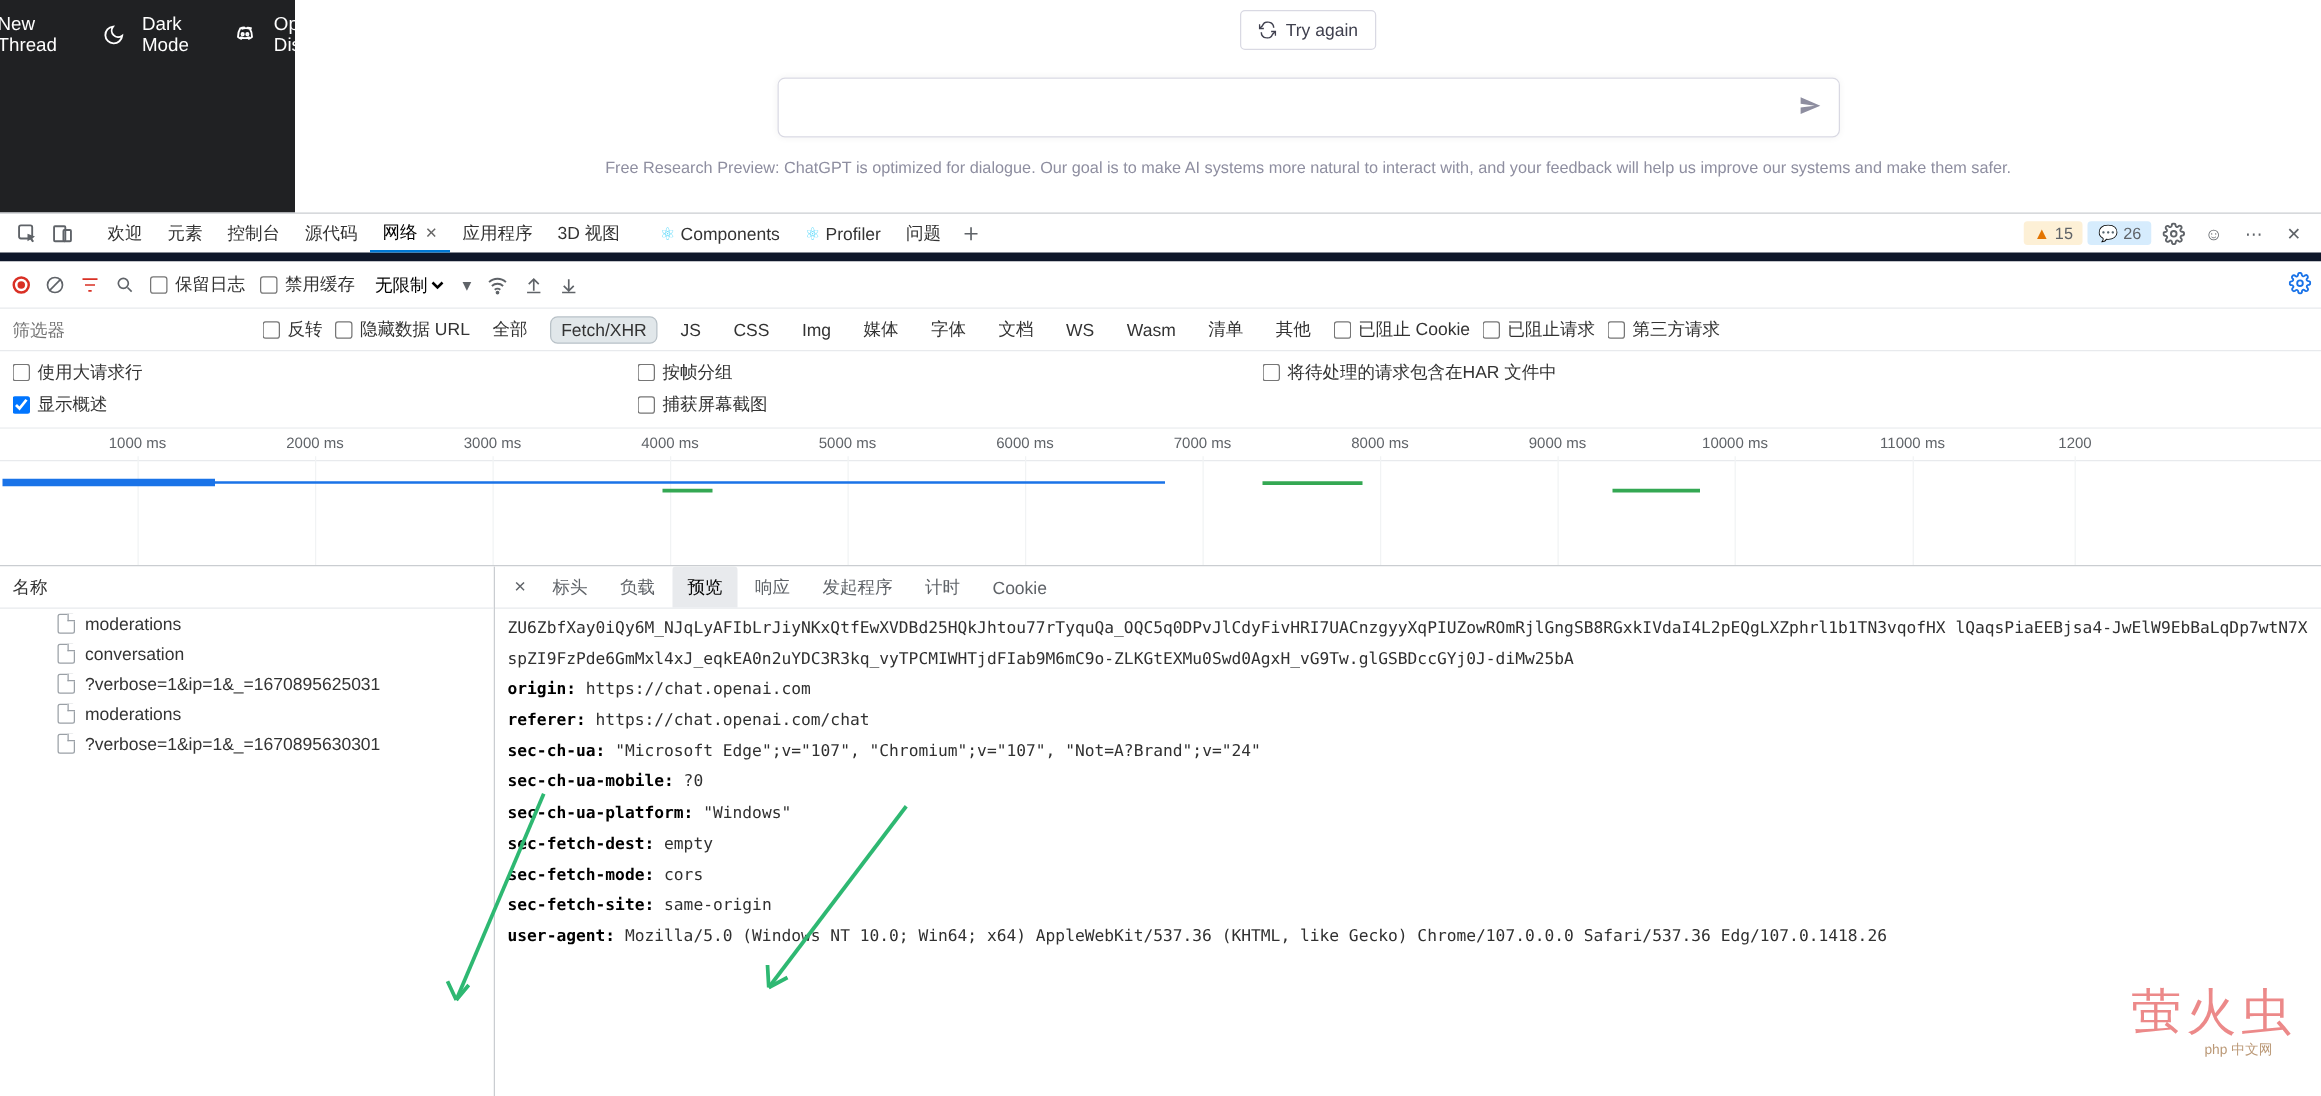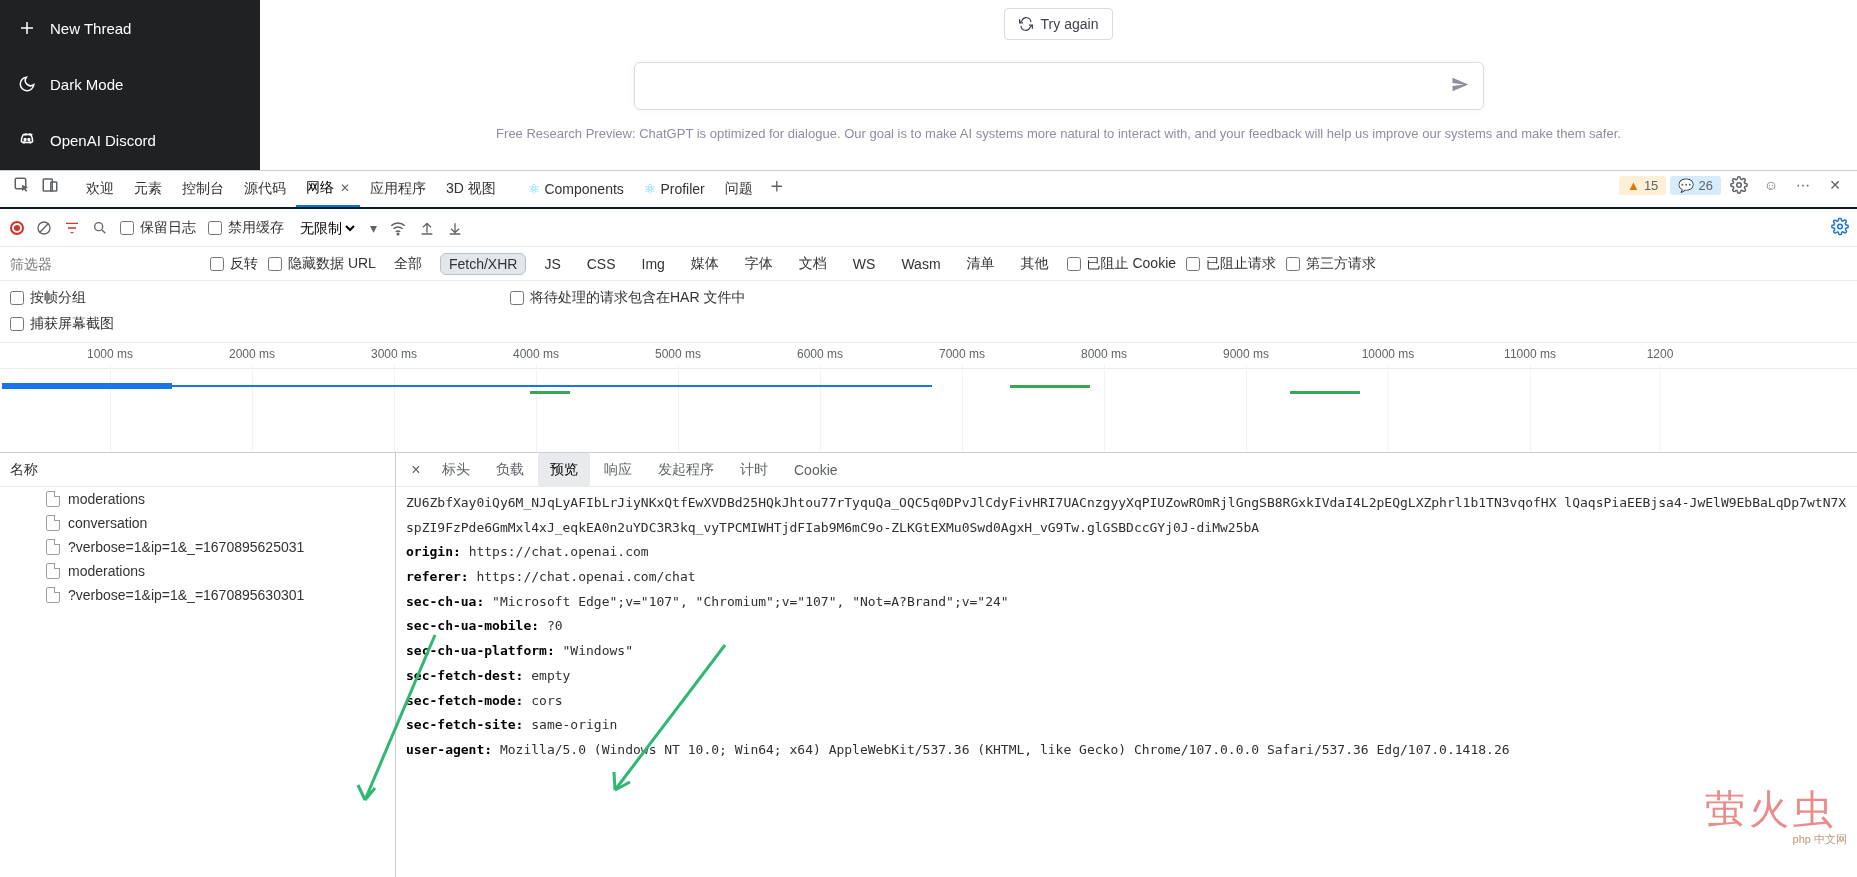--- a/index.html
+++ b/index.html
@@ -1,28 +1,28 @@
 <!DOCTYPE html>
 <html><head>
 <meta charset="utf-8">
 <style>
 * { margin: 0; padding: 0; box-sizing: border-box; }
 body { font-family: -apple-system, "Segoe UI", Arial, sans-serif; font-size: 14px; color: #333; background: #fff; width: 1857px; height: 877px; overflow: hidden; position: relative; }
 .top-app { display: flex; height: 170px; }
-.sidebar { width: 260px; background: #202123; color: #fff; display: flex; flex-direction: column; }
+.sidebar { width: 236px; background: #202123; color: #fff; display: flex; flex-direction: row; justify-content: center; }
 .sidebar-item { display: flex; align-items: center; gap: 14px; padding: 0 18px; height: 56px; cursor: pointer; font-size: 15px; }
 .sidebar-item.new-thread { border-bottom: 0; }
 .sidebar-item svg, .sidebar-item .ic { width: 18px; height: 18px; stroke: #fff; fill: none; stroke-width: 2; flex-shrink: 0; }
 .chat-area { flex: 1; display: flex; flex-direction: column; align-items: center; background: #fff; padding-top: 8px; }
 .try-again { border: 1px solid #d9d9e3; border-radius: 4px; padding: 7px 14px; font-size: 14px; color: #40414f; display: flex; align-items: center; gap: 8px; cursor: pointer; background: #fff; }
 .chat-input { margin-top: 22px; width: 850px; height: 48px; border: 1px solid #d9d9e3; border-radius: 6px; position: relative; box-shadow: 0 0 6px rgba(0,0,0,.05); }
 .chat-input .send { position: absolute; right: 14px; top: 50%; transform: translateY(-50%); color: #8e8ea0; }
 .preview-text { margin-top: 16px; font-size: 13px; color: #8e8ea0; text-align: center; max-width: 1400px; }
 .devtools { position: absolute; top: 170px; left: 0; right: 0; bottom: 0; border-top: 1px solid #cacdd1; display: flex; flex-direction: column; }
-.tab-strip { display: flex; align-items: flex-start; height: 38px; border-bottom: 2px solid #0f172a; padding: 0 8px; gap: 0; font-size: 14px; color: #333; }
+.tab-strip { display: flex; align-items: center; height: 38px; border-bottom: 7px solid #0f172a; padding: 0 8px; gap: 0; font-size: 14px; color: #333; }
 .tab-strip .sp { width: 12px; }
 .tab-strip .tab { padding: 0 10px; height: 100%; display: flex; align-items: center; cursor: pointer; position: relative; white-space: nowrap; }
 .tab-strip .tab.active { border-bottom: 2px solid #0078d4; color: #000; }
 .tab-strip .tab .close { margin-left: 6px; font-size: 12px; color: #666; }
 .tab-strip .iconbtn { width: 28px; height: 28px; display: flex; align-items: center; justify-content: center; cursor: pointer; color: #5f6368; }
 .tab-strip .right { margin-left: auto; display: flex; align-items: center; gap: 4px; }
 .badge { padding: 2px 8px; border-radius: 3px; font-size: 13px; display: flex; align-items: center; gap: 4px; }
 .badge.warn { background: #fdf0d6; color: #5f6368; }
 .badge.info { background: #d6ecfd; color: #5f6368; }
 .toolbar2 { display: flex; align-items: center; height: 38px; border-bottom: 1px solid #e8eaed; padding: 0 10px; gap: 12px; font-size: 14px; color: #333; }
@@ -59,21 +59,21 @@
 .detail-tabs { height: 34px; border-bottom: 1px solid #e8eaed; display: flex; align-items: center; padding: 0 8px; gap: 2px; font-size: 14px; }
 .detail-tabs .close { width: 24px; text-align: center; cursor: pointer; color: #5f6368; font-size: 16px; }
 .detail-tabs .dtab { padding: 0 12px; height: 100%; display: flex; align-items: center; cursor: pointer; color: #5f6368; }
 .detail-tabs .dtab.active { background: #e8eaed; color: #000; border-radius: 3px 3px 0 0; }
 .detail-body { flex: 1; overflow: auto; padding: 4px 10px; font-family: Consolas, Menlo, monospace; font-size: 13px; line-height: 1.9; color: #303030; }
 .detail-body .token { word-break: break-all; }
 .hdr-line { white-space: nowrap; }
 .hdr-line b { font-weight: 700; color: #000; }
 .arrow { position: absolute; pointer-events: none; }
 .watermark { position: absolute; right: 20px; bottom: 40px; font-family: "SimSun", serif; font-size: 40px; color: rgba(220, 40, 40, 0.55); letter-spacing: 4px; font-weight: 400; }
-.watermark2 { position: absolute; right: 10px; bottom: 30px; font-size: 11px; color: #b97; }
+.watermark2 { position: absolute; right: 39px; bottom: 30px; font-size: 11px; color: #b97; }
 .gear-ico { position: absolute; right: 8px; top: 50%; transform: translateY(-50%); color: #1a73e8; cursor: pointer; }
 </style>
 </head>
 <body>
 
 <div class="top-app">
   <div class="sidebar">
     <div class="sidebar-item new-thread">
       <svg viewBox="0 0 24 24">
           <path d="M12 4v16M4 12h16"></path>
@@ -251,20 +251,30 @@
         <input type="checkbox" style="">
         <span>已阻止请求</span>
       </label>
     <label class="chk">
         <input type="checkbox" style="">
         <span>第三方请求</span>
       </label>
   </div>
 
   <div class="options-row">
+    <div class="options-col c1">
+      <label class="chk">
+          <input type="checkbox" style="">
+          <span>使用大请求行</span>
+        </label>
+      <label class="chk">
+          <input type="checkbox" checked="" style="">
+          <span>显示概述</span>
+        </label>
+    </div>
     <div class="options-col c2">
       <label class="chk">
           <input type="checkbox" style="">
           <span>按帧分组</span>
         </label>
       <label class="chk">
           <input type="checkbox" style="">
           <span>捕获屏幕截图</span>
         </label>
     </div>

